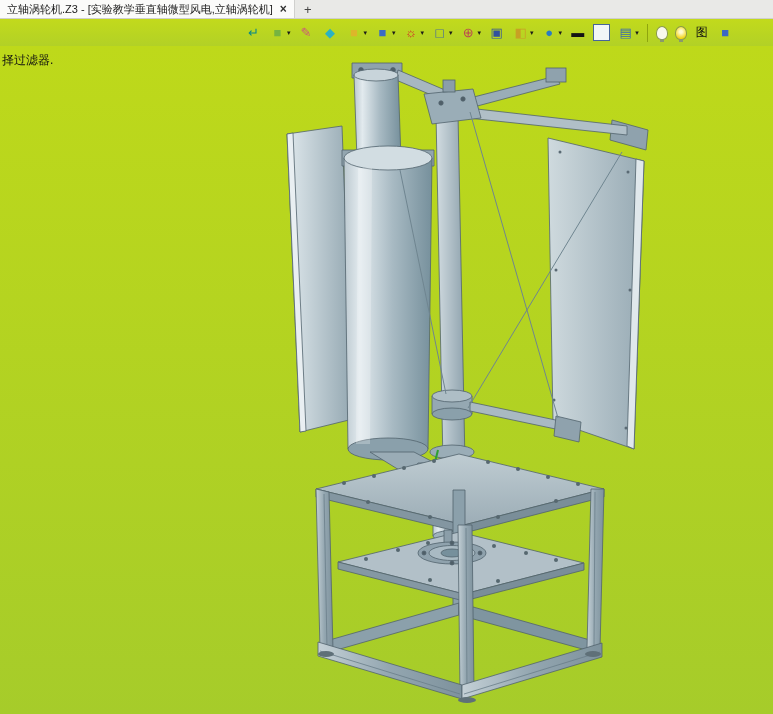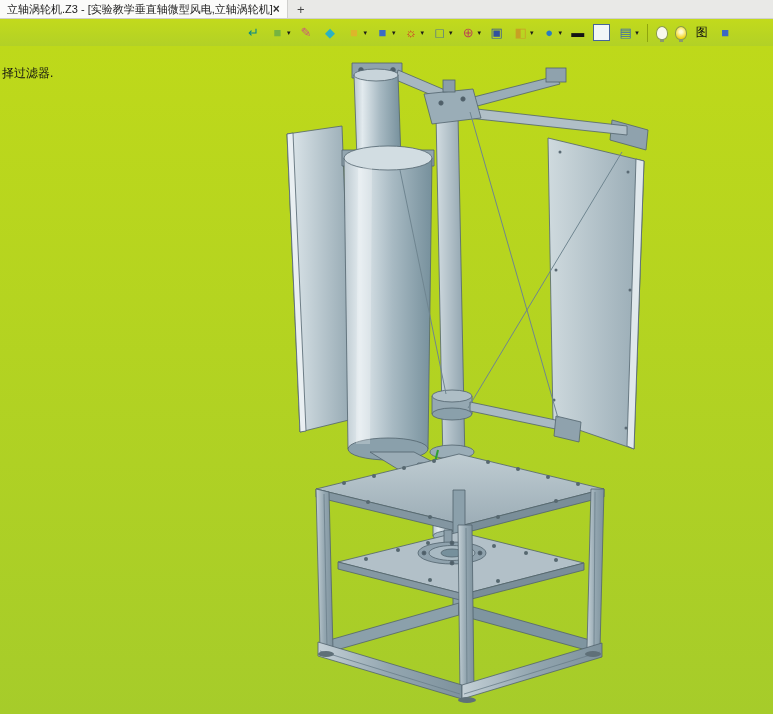--- a/index.html
+++ b/index.html
@@ -3,21 +3,21 @@
 <meta charset="utf-8">
 <style>
   * { margin:0; padding:0; box-sizing:border-box; }
   html,body { width:773px; height:714px; overflow:hidden;
               font-family:"Liberation Sans", sans-serif; }
   .app { width:773px; height:714px; display:flex; flex-direction:column; background:#b4d224; }
 
   
   .tabbar { height:19px; background:#e9e9e7; border-bottom:1px solid #cfcfcd;
             display:flex; align-items:stretch; flex:0 0 auto; }
-  .tab { display:flex; align-items:center; background:#fbfbfa;
+  .tab { display:flex; align-items:center; gap:7px; background:#fbfbfa;
          padding:0 7px; border-right:1px solid #d0d0ce; font-size:11px; color:#222;
          white-space:nowrap; }
   .tab-title { overflow:hidden; text-overflow:ellipsis; max-width:275px; }
   .tab-close { font-size:12px; font-weight:bold; color:#333; cursor:pointer; }
   .new-tab { width:26px; display:flex; align-items:center; justify-content:center;
              font-size:13px; color:#444; cursor:pointer; }
 
   
   .toolbar { height:27px; flex:0 0 auto; background:linear-gradient(#c2da1c,#b2d126);
              display:flex; align-items:center; padding-left:243px; overflow:hidden; }
@@ -28,21 +28,21 @@
   .caret { font-size:7px; color:#1a1a1a; }
   .sep { width:1px; height:18px; background:#8fa50e; margin:0 3px; }
   .bulb { width:12px; height:14px; border-radius:50% 50% 42% 42%;
           background:#f8f8ec; border:1px solid #8a9a4a; position:relative; }
   .bulb.on { background:radial-gradient(circle at 50% 40%, #fffbd2 15%, #f2d414 75%); }
   .bulb::after { content:""; position:absolute; left:3px; bottom:-3px; width:4px; height:3px; background:#8a9a6a; }
   .tu-label { font-size:12px; color:#111; margin:0 2px; }
 
   
   .viewport { position:relative; flex:1 1 auto; background:linear-gradient(#bed91a,#a6cc2a); }
-  .hint { position:absolute; left:2px; top:19px; font-size:12px; color:#111; }
+  .hint { position:absolute; left:2px; top:6px; font-size:12px; color:#111; }
   .viewport svg { position:absolute; left:0; top:0; }
 </style>
 </head>
 <body>
 
 <div class="app">
 
   <div class="tabbar">
     <div class="tab">
       <span class="tab-title">立轴涡轮机.Z3 - [实验教学垂直轴微型风电,立轴涡轮机]</span>

